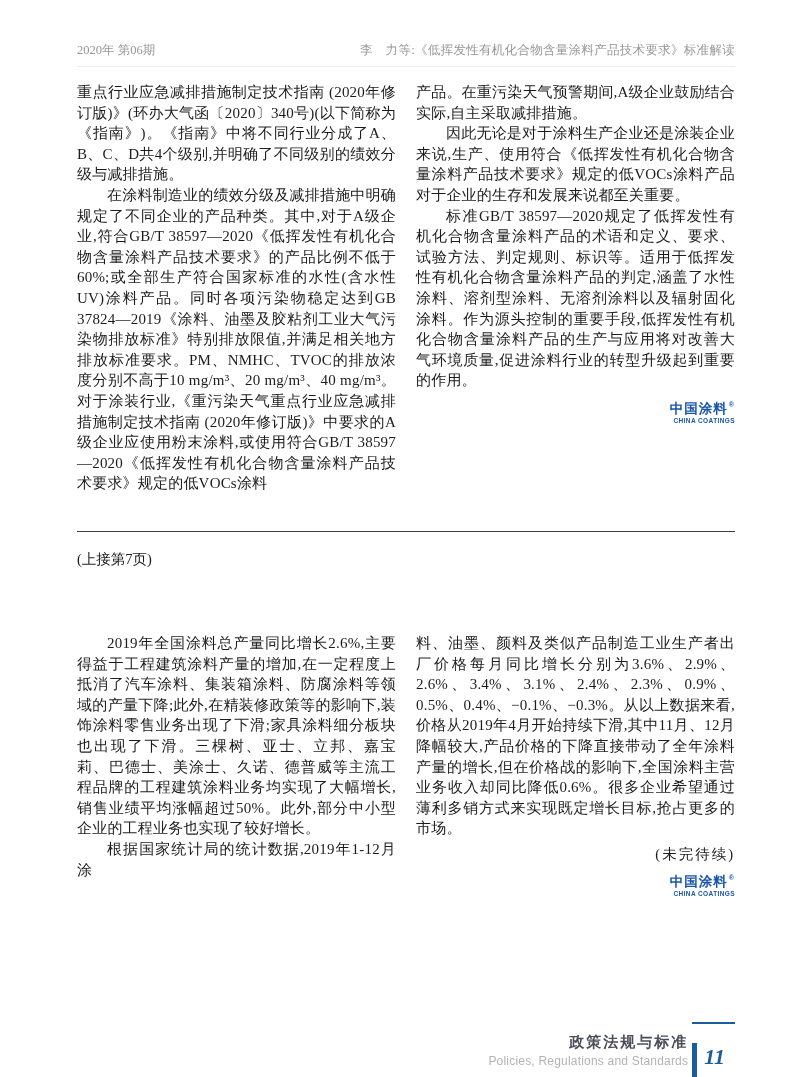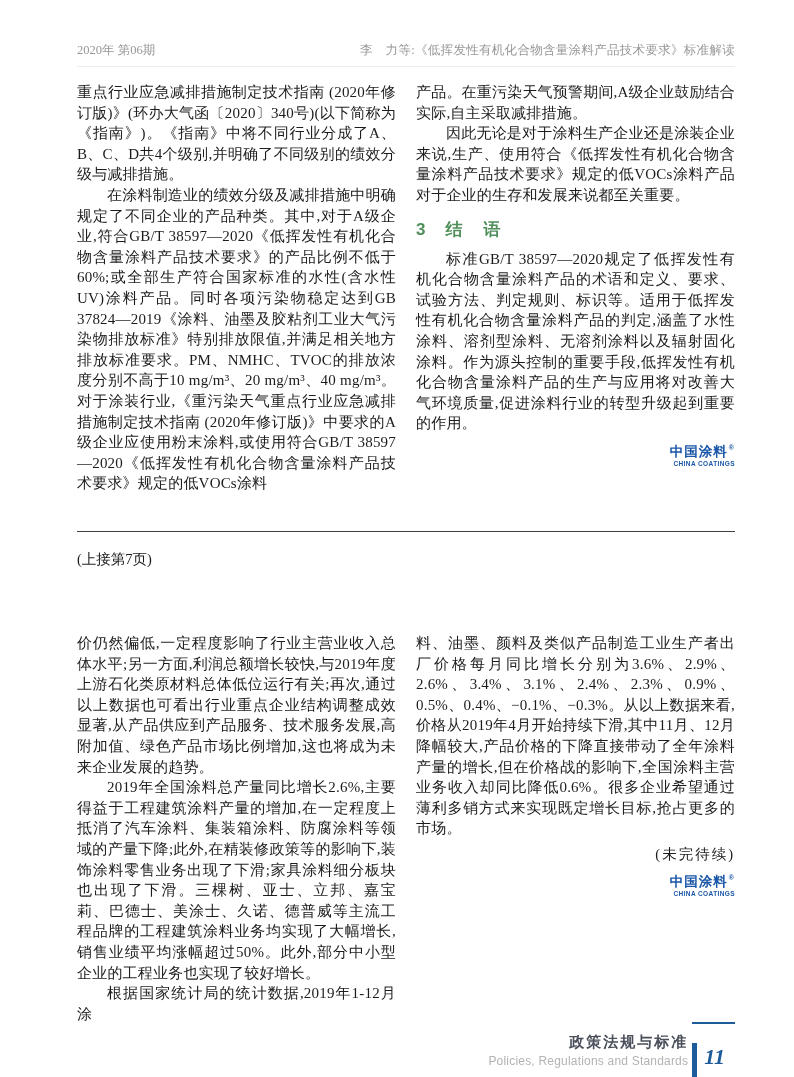--- a/index.html
+++ b/index.html
@@ -111,38 +111,34 @@
   </div>
 
   <div class="cols a1">
     <div class="col">
       <p>重点行业应急减排措施制定技术指南 (2020年修订版)》(环办大气函〔2020〕340号)(以下简称为《指南》)。《指南》中将不同行业分成了A、B、C、D共4个级别,并明确了不同级别的绩效分级与减排措施。</p>
       <p class="indent">在涂料制造业的绩效分级及减排措施中明确规定了不同企业的产品种类。其中,对于A级企业,符合GB/T 38597—2020《低挥发性有机化合物含量涂料产品技术要求》的产品比例不低于60%;或全部生产符合国家标准的水性(含水性UV)涂料产品。同时各项污染物稳定达到GB 37824—2019《涂料、油墨及胶粘剂工业大气污染物排放标准》特别排放限值,并满足相关地方排放标准要求。PM、NMHC、TVOC的排放浓度分别不高于10 mg/m³、20 mg/m³、40 mg/m³。对于涂装行业,《重污染天气重点行业应急减排措施制定技术指南 (2020年修订版)》中要求的A级企业应使用粉末涂料,或使用符合GB/T 38597—2020《低挥发性有机化合物含量涂料产品技术要求》规定的低VOCs涂料</p>
     </div>
     <div class="col">
       <p>产品。在重污染天气预警期间,A级企业鼓励结合实际,自主采取减排措施。</p>
       <p class="indent">因此无论是对于涂料生产企业还是涂装企业来说,生产、使用符合《低挥发性有机化合物含量涂料产品技术要求》规定的低VOCs涂料产品对于企业的生存和发展来说都至关重要。</p>
-      <h2 class="sec">
-        <span class="sec-num">3</span><span class="sec-title">结　语</span>
-      </h2>
       <p class="indent">标准GB/T 38597—2020规定了低挥发性有机化合物含量涂料产品的术语和定义、要求、试验方法、判定规则、标识等。适用于低挥发性有机化合物含量涂料产品的判定,涵盖了水性涂料、溶剂型涂料、无溶剂涂料以及辐射固化涂料。作为源头控制的重要手段,低挥发性有机化合物含量涂料产品的生产与应用将对改善大气环境质量,促进涂料行业的转型升级起到重要的作用。</p>
       <div class="logo">
         <div class="logo-cn"><span>中国涂料</span><span class="reg">®</span></div>
         <div class="logo-en">CHINA COATINGS</div>
       </div>
     </div>
   </div>
 
   <hr class="divider">
 
   <div class="cont-note">(上接第7页)</div>
 
   <div class="cols a2">
     <div class="col">
-      <p>价仍然偏低,一定程度影响了行业主营业收入总体水平;另一方面,利润总额增长较快,与2019年度上游石化类原材料总体低位运行有关;再次,通过以上数据也可看出行业重点企业结构调整成效显著,从产品供应到产品服务、技术服务发展,高附加值、绿色产品市场比例增加,这也将成为未来企业发展的趋势。</p>
       <p class="indent">2019年全国涂料总产量同比增长2.6%,主要得益于工程建筑涂料产量的增加,在一定程度上抵消了汽车涂料、集装箱涂料、防腐涂料等领域的产量下降;此外,在精装修政策等的影响下,装饰涂料零售业务出现了下滑;家具涂料细分板块也出现了下滑。三棵树、亚士、立邦、嘉宝莉、巴德士、美涂士、久诺、德普威等主流工程品牌的工程建筑涂料业务均实现了大幅增长,销售业绩平均涨幅超过50%。此外,部分中小型企业的工程业务也实现了较好增长。</p>
       <p class="indent">根据国家统计局的统计数据,2019年1-12月涂</p>
     </div>
     <div class="col">
       <p>料、油墨、颜料及类似产品制造工业生产者出厂价格每月同比增长分别为3.6%、2.9%、2.6%、3.4%、3.1%、2.4%、2.3%、0.9%、0.5%、0.4%、−0.1%、−0.3%。从以上数据来看,价格从2019年4月开始持续下滑,其中11月、12月降幅较大,产品价格的下降直接带动了全年涂料产量的增长,但在价格战的影响下,全国涂料主营业务收入却同比降低0.6%。很多企业希望通过薄利多销方式来实现既定增长目标,抢占更多的市场。</p>
       <div class="end-note">(未完待续)</div>
       <div class="logo">
         <div class="logo-cn"><span>中国涂料</span><span class="reg">®</span></div>
         <div class="logo-en">CHINA COATINGS</div>
       </div>

